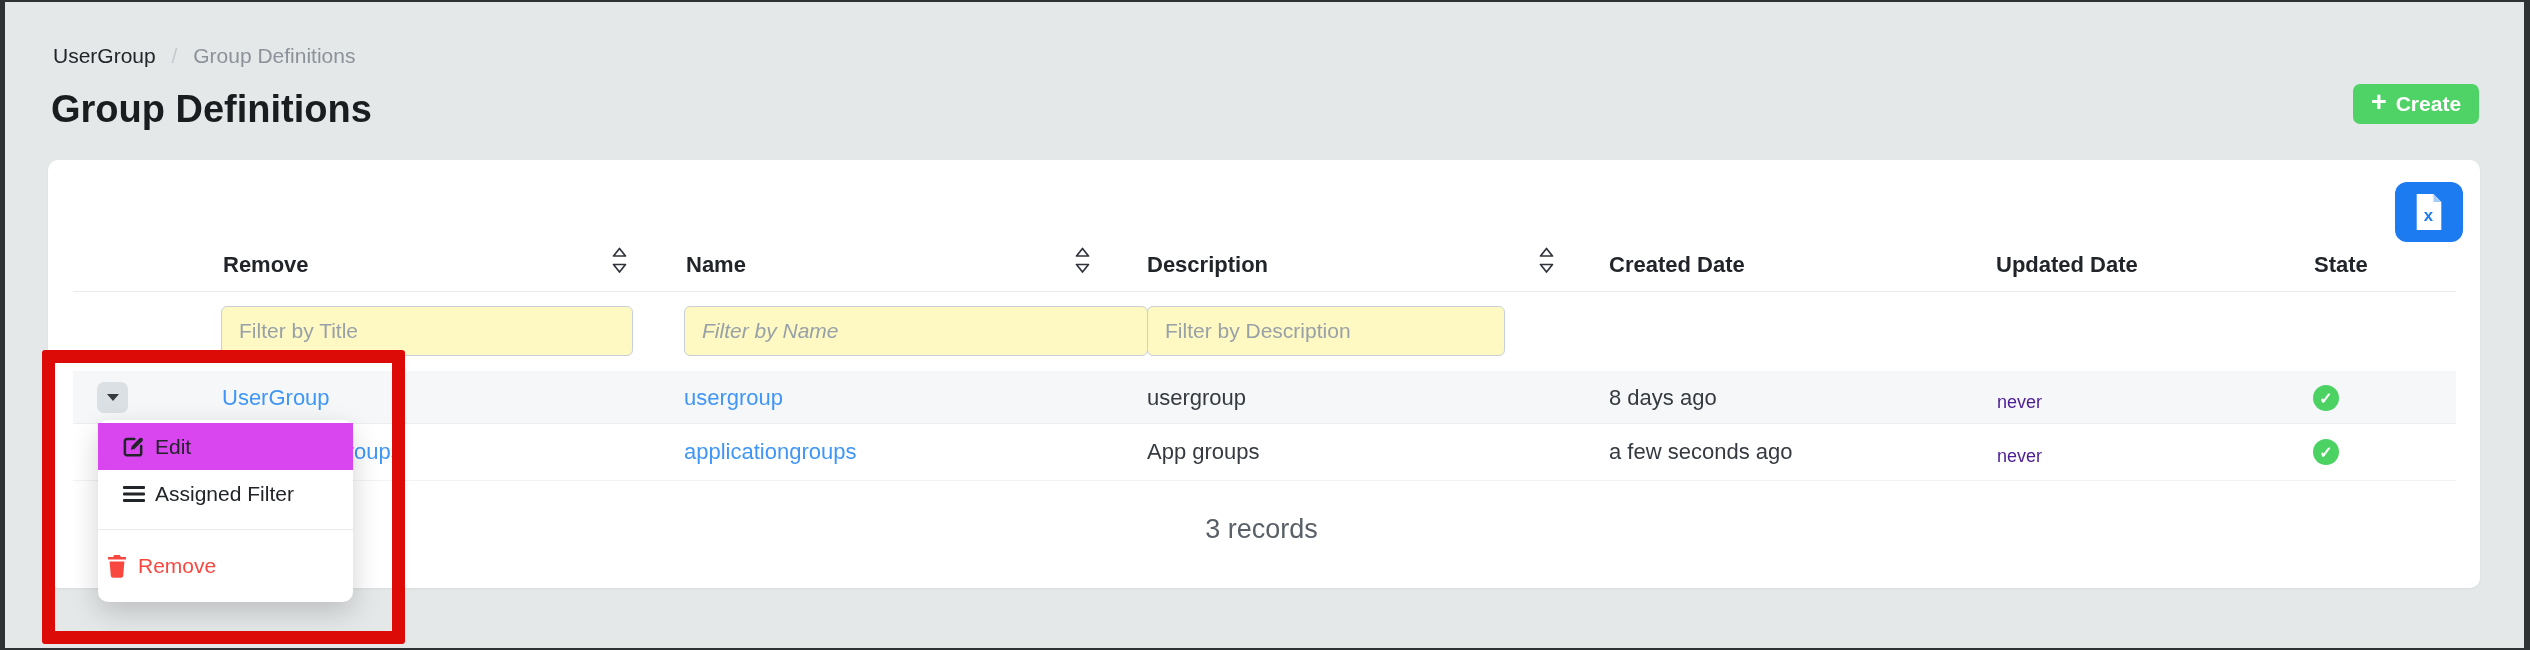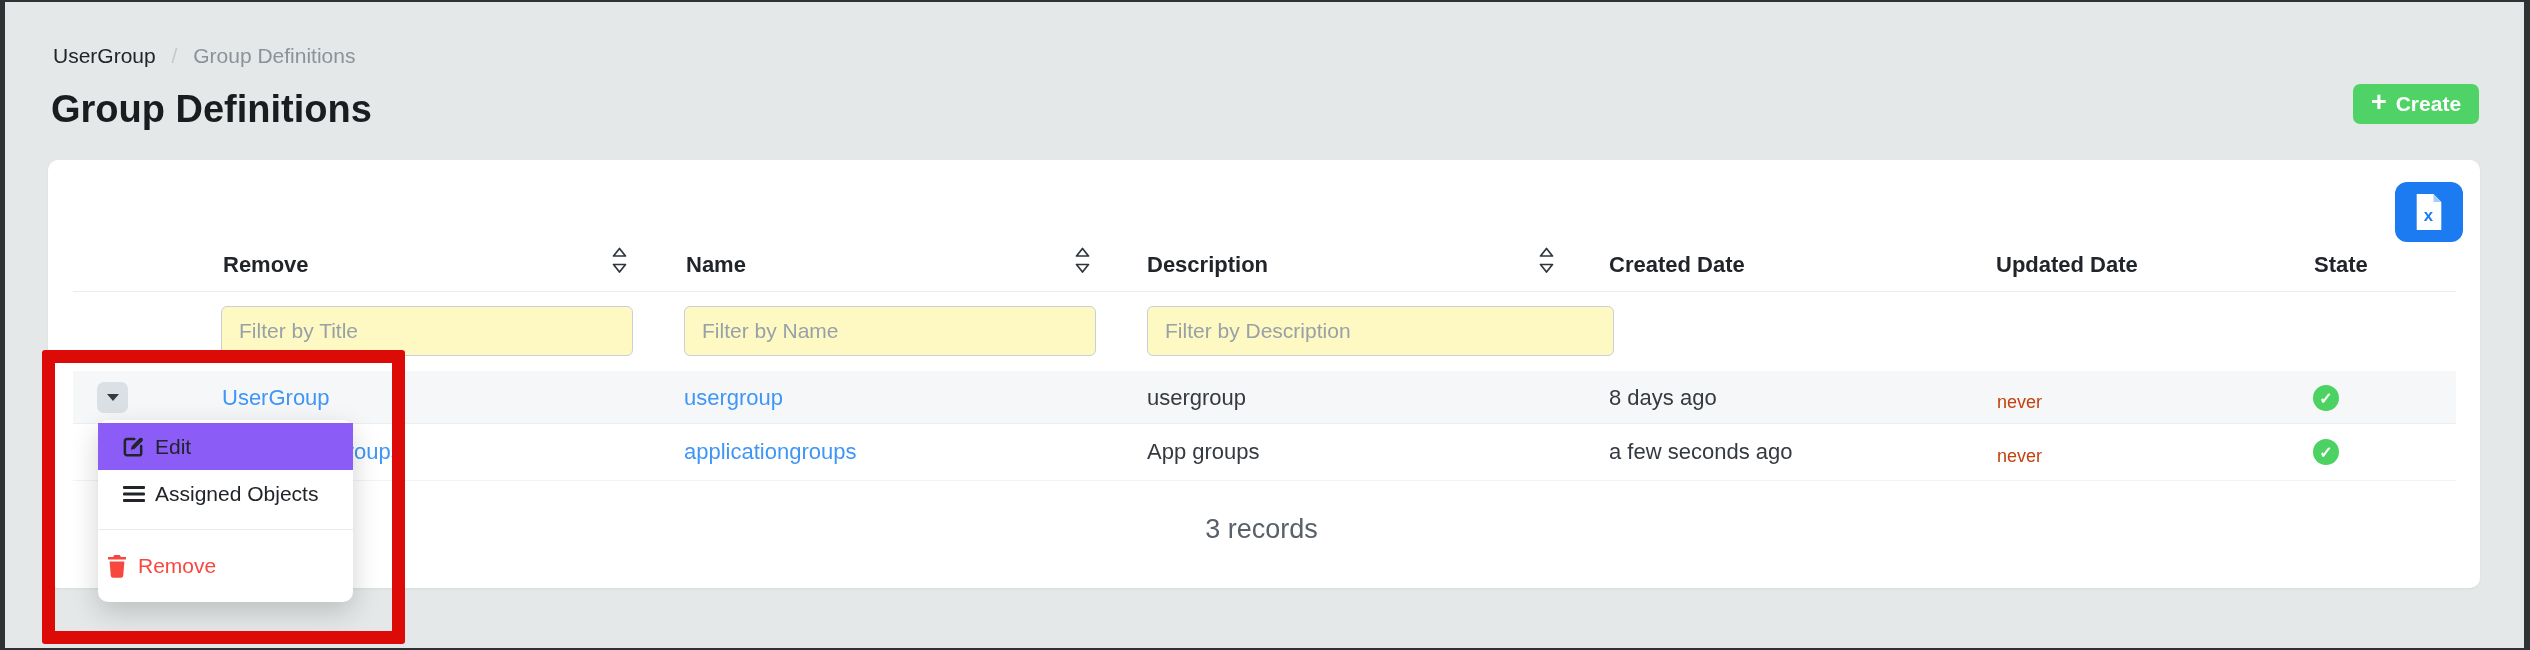--- a/index.html
+++ b/index.html
@@ -56,21 +56,21 @@
     background:#fef9c3; font-family:inherit; font-size:21px; color:#495057; padding:0 17px; outline:none; z-index:2;
   }
   .filter-input::placeholder { color:#98a0a8; }
 
   
   .row { position:absolute; left:73px; width:2383px; z-index:1; }
   .row-1 { top:371px; height:53px; background:#f6f7f8; border-bottom:1px solid #eceeef; }
   .row-2 { top:424px; height:57px; background:#ffffff; border-bottom:1px solid #f1f3f4; }
   .cell { position:absolute; font-size:22px; line-height:26px; color:#343a40; white-space:nowrap; z-index:2;text-align:center; }
   .link { color:#3f96f6; text-decoration:none; cursor:pointer; }
-  .muted { font-size:18px; color:#c2410c; }
+  .muted { font-size:18px; color:#4c1d95; }
   .check {
     position:absolute; width:26px; height:26px; border-radius:50%; background:#4cd263;
     color:#fff; display:flex; align-items:center; justify-content:center;
     font-size:16px; font-weight:700; z-index:2;
   }
   .records { position:absolute; left:70px; top:514px; width:2383px; text-align:center; font-size:27px; color:#596067; z-index:2; }
 
   
   .caret-btn {
     position:absolute; left:97px; top:382px; width:31px; height:31px;
@@ -78,21 +78,21 @@
     display:flex; align-items:center; justify-content:center; z-index:3;
   }
   .caret { width:0; height:0; border-left:6px solid transparent; border-right:6px solid transparent; border-top:7px solid #343a40; }
 
   .menu {
     position:absolute; left:98px; top:420px; width:255px; height:182px;
     background:#fff; border-radius:10px; box-shadow:0 10px 28px rgba(0,0,0,.18);
     padding-top:3px; z-index:50;
   }
   .menu-item { height:47px; display:flex; align-items:center; padding-left:24px; font-size:21px; color:#212529; cursor:pointer; white-space:nowrap; }
-  .menu-item.active { background:#8b5cf6; }
+  .menu-item.active { background:#d946ef; }
   .menu-item .mi-icon { width:23px; display:flex; justify-content:center; margin-right:10px; }
   .menu-divider { height:1px; background:#e9ecef; margin-top:12px; }
   .menu-item.danger { color:#f8473f; height:44px; margin-top:14px;padding-left:7px; }
 
   
   .annotation {
     position:absolute; left:42px; top:350px; width:363px; height:294px;
     border:13px solid #dd0b07; border-radius:3px; z-index:100; pointer-events:none;
   }
 </style>
@@ -145,22 +145,22 @@
     <path d="M2.5 18.5 H14.5 L8.5 26 Z" fill="none" stroke="#2f353a" stroke-width="1.7" stroke-linejoin="round"></path>
   </svg>
   <svg class="sort-icon" style="left:1538px" width="17" height="29" viewBox="0 0 17 29">
     <path d="M8.5 2.5 L14.5 10 H2.5 Z" fill="none" stroke="#2f353a" stroke-width="1.7" stroke-linejoin="round"></path>
     <path d="M2.5 18.5 H14.5 L8.5 26 Z" fill="none" stroke="#2f353a" stroke-width="1.7" stroke-linejoin="round"></path>
   </svg>
 
   <div class="header-line"></div>
 
   <input class="filter-input" style="left: 221px; width: 412px;" placeholder="Filter by Title">
-  <input class="filter-input" style="left: 684px; width: 412px;" placeholder="Filter by Name">
-  <input class="filter-input" style="left: 1147px; width: 467px;" placeholder="Filter by Description">
+  <input class="filter-input" style="left: 684px; width: 464px; font-style: italic;" placeholder="Filter by Name">
+  <input class="filter-input" style="left: 1147px; width: 358px;" placeholder="Filter by Description">
 
   <div class="row row-1"></div>
   <div class="row row-2"></div>
 
   <div class="cell link" style="left:222px; top:385px">UserGroup</div>
   <div class="cell link" style="left:684px; top:385px">usergroup</div>
   <div class="cell" style="left:1147px; top:385px">usergroup</div>
   <div class="cell" style="left:1609px; top:385px">8 days ago</div>
   <div class="cell muted" style="left:1997px; top:389px">never</div>
   <div class="check" style="left:2313px; top:385px">
@@ -193,21 +193,21 @@
       <span>Edit</span>
     </div>
     <div class="menu-item">
       <span class="mi-icon">
         <svg width="22" height="18" viewBox="0 0 22 18">
           <rect x="0" y="1" width="22" height="3" rx="1" fill="#212529"></rect>
           <rect x="0" y="7.5" width="22" height="3" rx="1" fill="#212529"></rect>
           <rect x="0" y="14" width="22" height="3" rx="1" fill="#212529"></rect>
         </svg>
       </span>
-      <span>Assigned Objects</span>
+      <span>Assigned Filter</span>
     </div>
     <div class="menu-divider"></div>
     <div class="menu-item danger">
       <span class="mi-icon">
         <svg width="20" height="23" viewBox="0 0 20 23">
           <path fill="#f8473f" d="M7.2 0h5.6l1.1 2H19v2.6H1V2h5.1L7.2 0z M2.6 6.6h14.8L16.2 20.8a2.2 2.2 0 0 1-2.2 2H6a2.2 2.2 0 0 1-2.2-2L2.6 6.6z"></path>
         </svg>
       </span>
       <span>Remove</span>
     </div>

